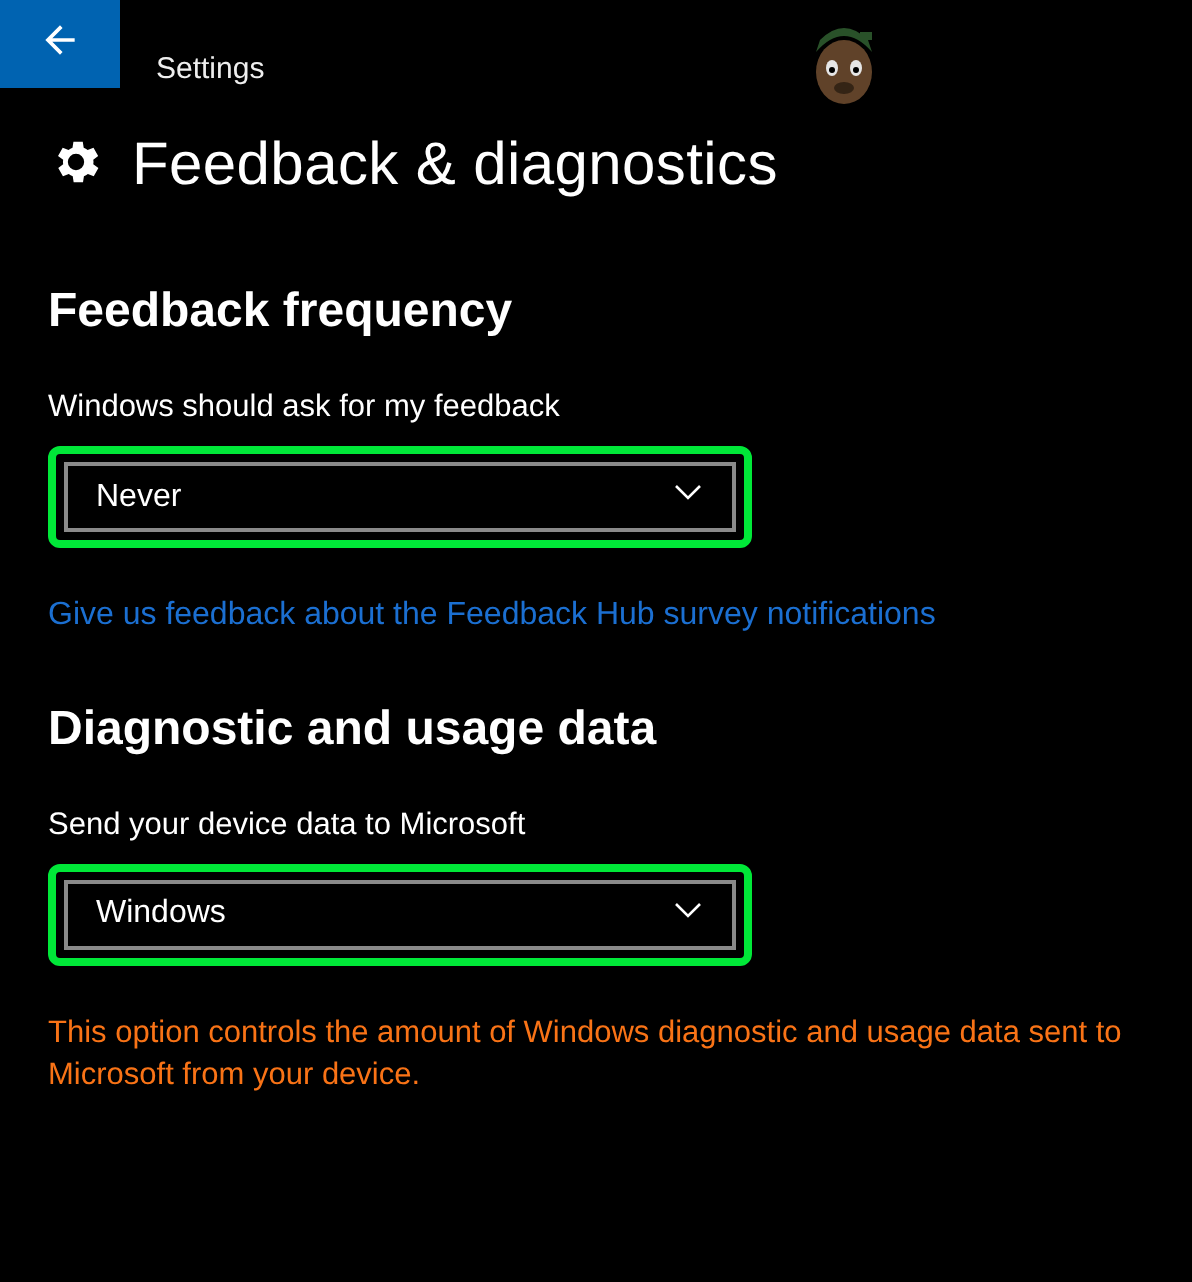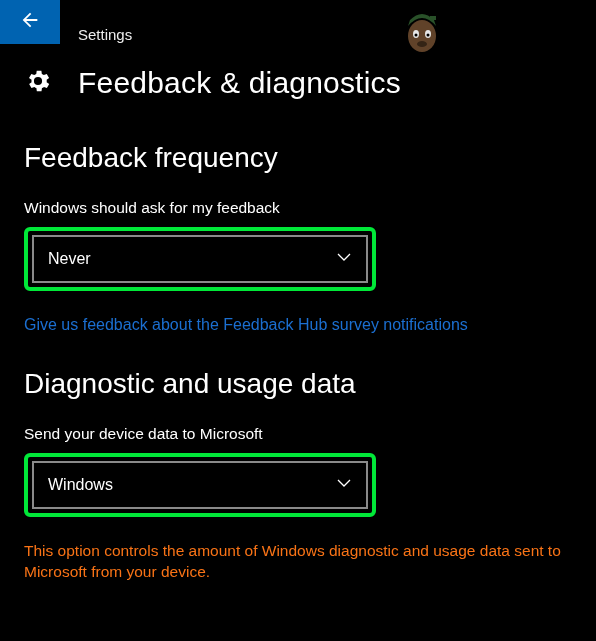--- a/index.html
+++ b/index.html
@@ -34,50 +34,50 @@
     font-weight: 400;
     color: #eee;
     margin-top: 24px;
   }
   .content {
     padding: 22px 24px 0 24px;
   }
   .page-title-row {
     display: flex;
     align-items: center;
-    gap: 26px;
+    gap: 14px;
     margin-bottom: 42px;
   }
   .gear svg { fill: #fff; }
   .page-title {
     font-size: 30px;
     font-weight: 400;
     letter-spacing: 0.2px;
   }
   .section-heading {
-    font-size: 28px;
-    font-weight: 400;
+    font-size: 24px;
+    font-weight: 700;
     margin-bottom: 22px;
   }
   .field-label {
     font-size: 15.5px;
     font-weight: 400;
     margin-bottom: 10px;
     margin-top: 25px;
   }
   .highlight {
     border: 4px solid #00e838;
     border-radius: 6px;
     padding: 4px;
     display: inline-block;
     margin-bottom: 24px;
   }
   .select {
     width: 336px;
-    height: 48px;
+    height: 35px;
     background: #000;
     border: 2px solid #8a8a8a;
     display: flex;
     align-items: center;
     justify-content: space-between;
     padding: 0 14px;
     cursor: pointer;
   }
   .select-text { font-size: 16px; }
   .chev svg { stroke: #fff; fill: none; stroke-width: 1.3; }

